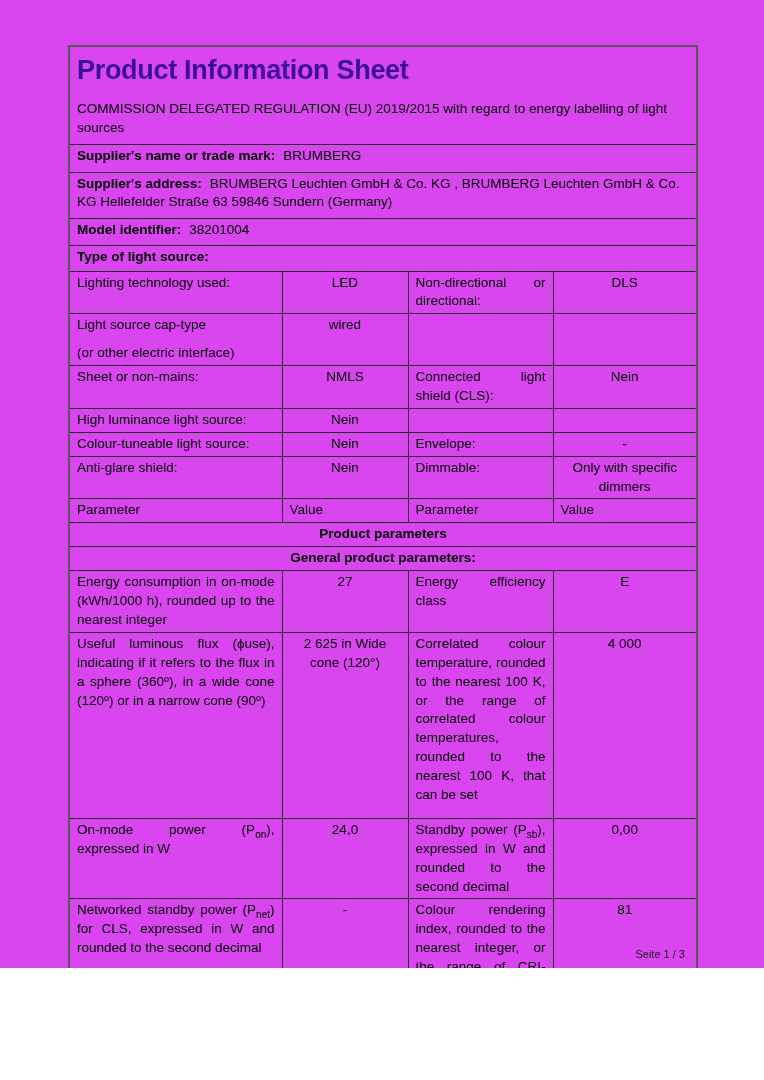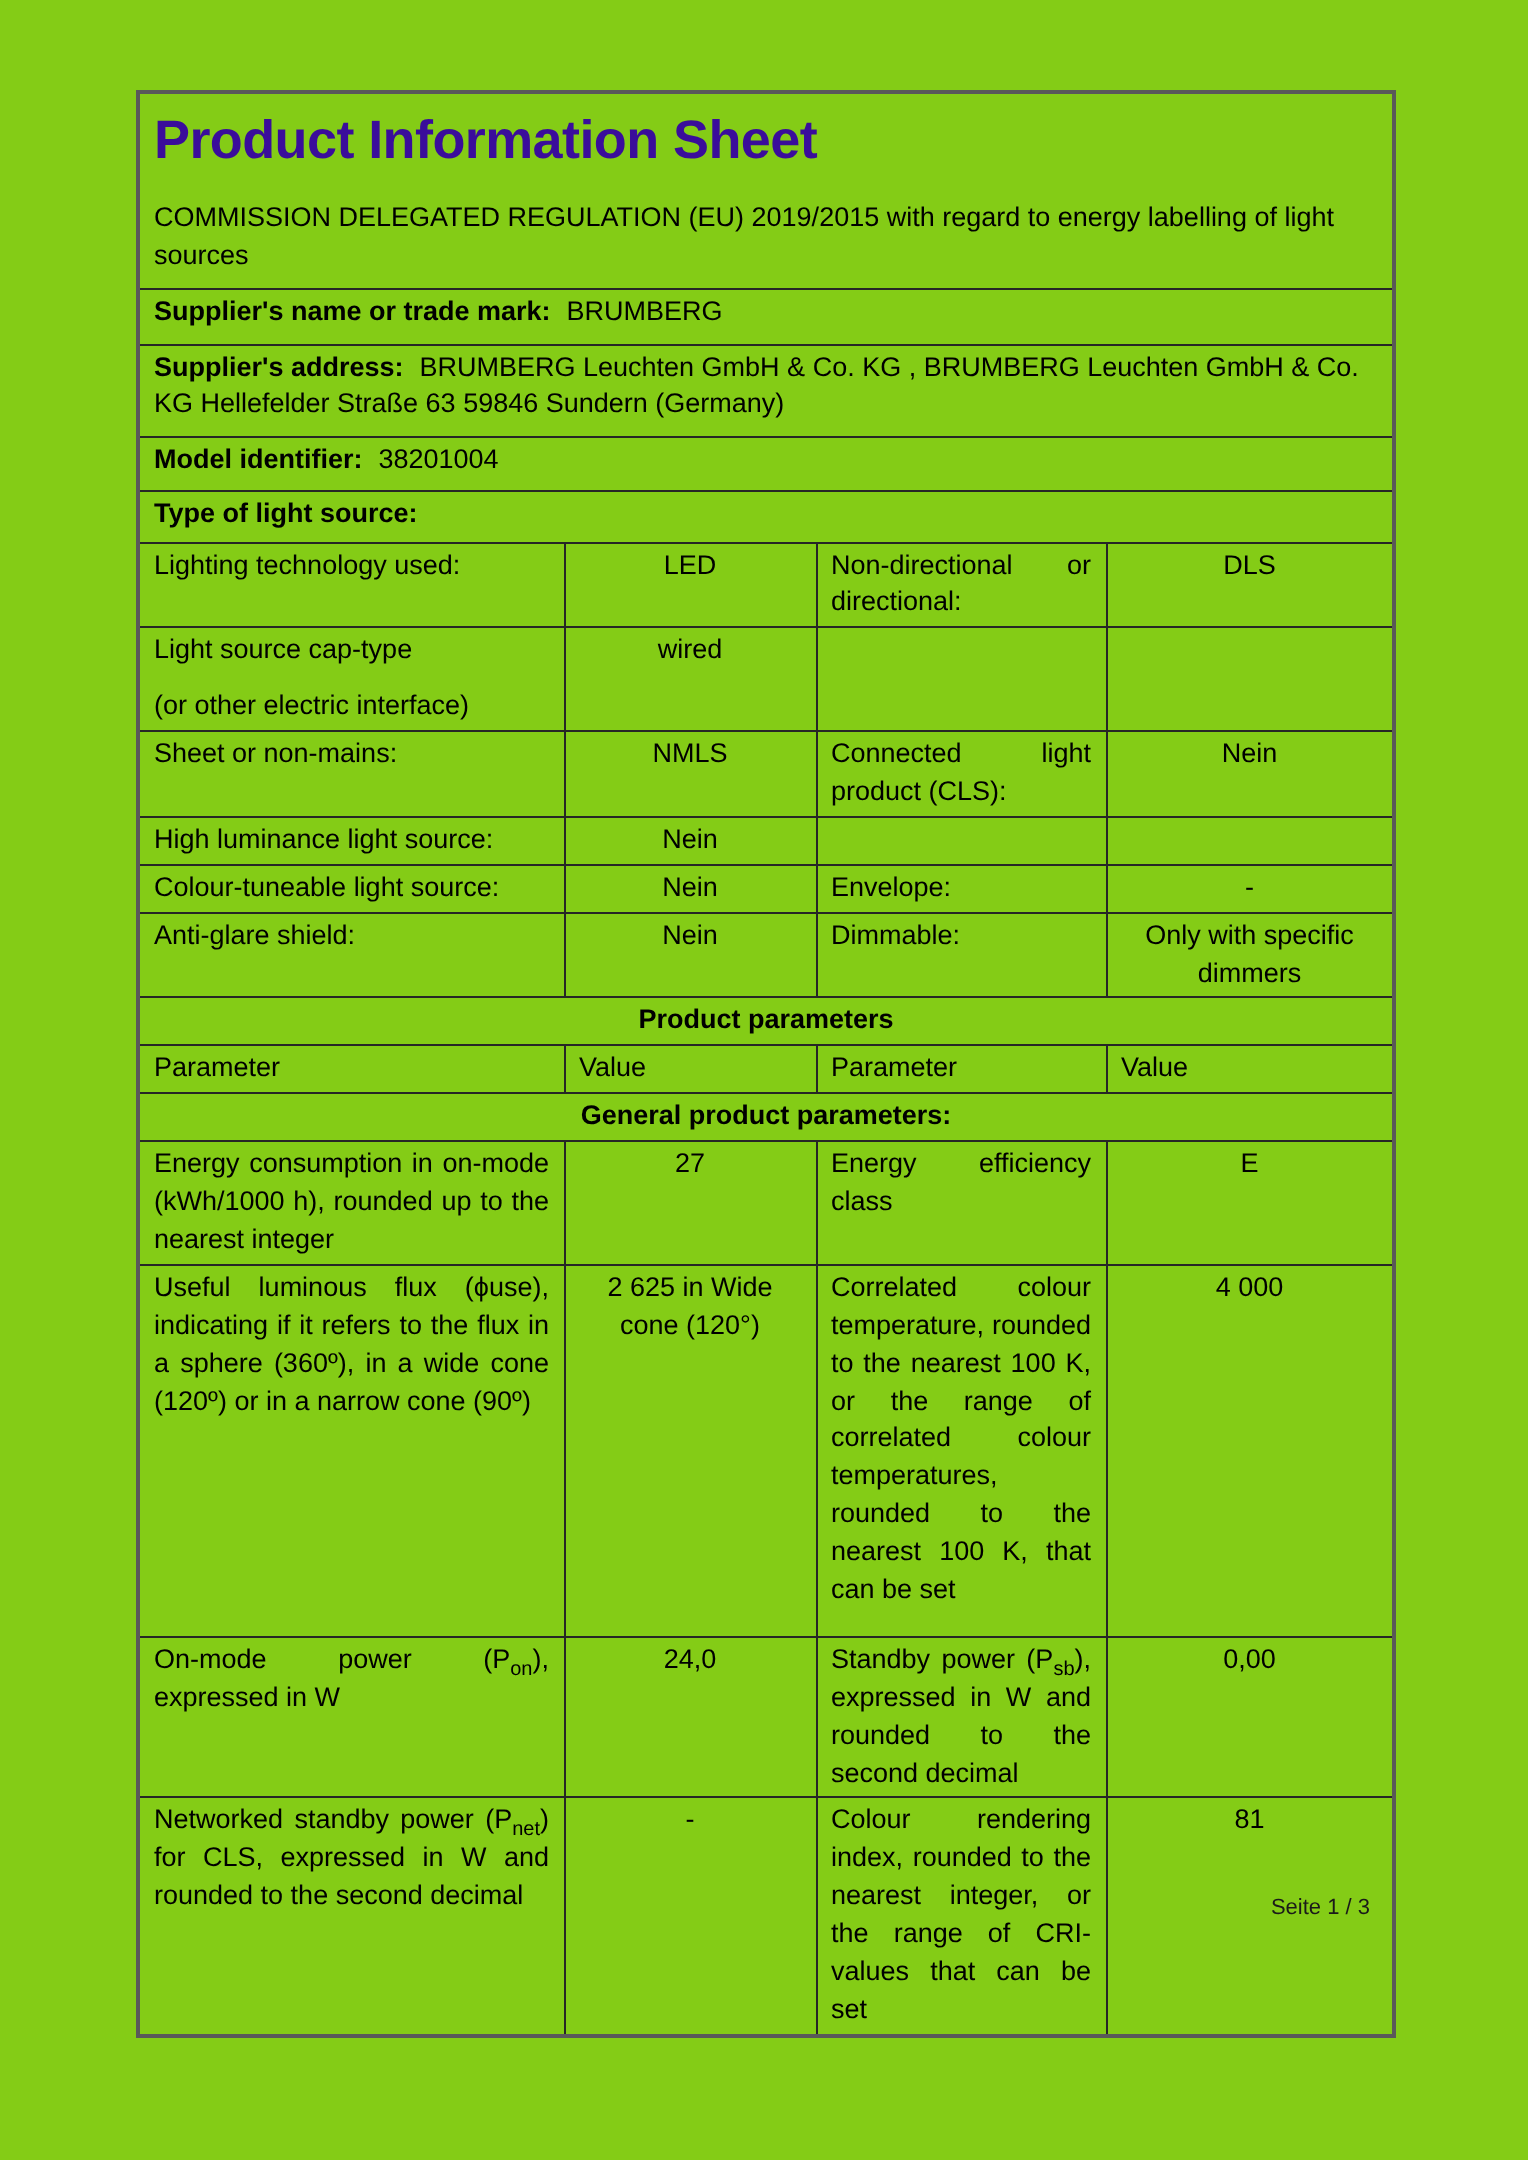--- a/index.html
+++ b/index.html
@@ -1,20 +1,20 @@
 <!DOCTYPE html>
 <html><head>
 <meta charset="utf-8">
 <style>
   html, body { margin: 0; padding: 0; background: #ffffff; }
   .page {
     position: relative;
     width: 764px;
-    height: 1080px;
-    background: #84cc16;
+    height: 968px;
+    background: #d946ef;
     font-family: "Liberation Sans", sans-serif;
     color: #000000;
     overflow: hidden;
   }
   table.sheet {
     position: absolute;
     left: 68px;
     top: 45px;
     width: 628px;
     border-collapse: collapse;
@@ -131,21 +131,21 @@
         <div class="gapline">(or other electric interface)</div>
       </td>
       <td class="v">wired</td>
       <td></td>
       <td class="v"></td>
     </tr>
 
     <tr class="h41">
       <td class="j">Sheet or non-mains:</td>
       <td class="v">NMLS</td>
-      <td class="j">Connected light product (CLS):</td>
+      <td class="j">Connected light shield (CLS):</td>
       <td class="v">Nein</td>
     </tr>
 
     <tr class="h21">
       <td class="j">High luminance light source:</td>
       <td class="v">Nein</td>
       <td></td>
       <td class="v"></td>
     </tr>
 
@@ -154,31 +154,31 @@
       <td class="v">Nein</td>
       <td class="j">Envelope:</td>
       <td class="v">-</td>
     </tr>
 
     <tr class="h40">
       <td class="j">Anti-glare shield:</td>
       <td class="v">Nein</td>
       <td class="j">Dimmable:</td>
       <td class="v">Only with specific dimmers</td>
-    </tr>
-
-    <tr class="h21">
-      <td colspan="4" class="sec">Product parameters</td>
     </tr>
 
     <tr class="h21">
       <td>Parameter</td>
       <td>Value</td>
       <td>Parameter</td>
       <td>Value</td>
+    </tr>
+
+    <tr class="h21">
+      <td colspan="4" class="sec">Product parameters</td>
     </tr>
 
     <tr class="h20">
       <td colspan="4" class="sec">General product parameters:</td>
     </tr>
 
     <tr class="h58">
       <td class="j">Energy consumption in on-mode (kWh/1000 h), rounded up to the nearest integer</td>
       <td class="v">27</td>
       <td class="j">Energy efficiency class</td>

